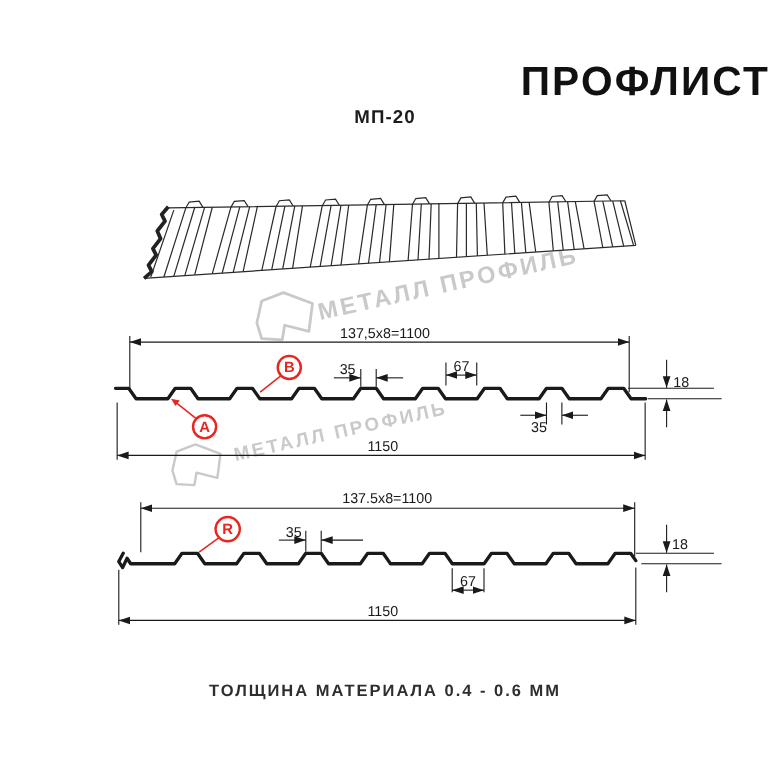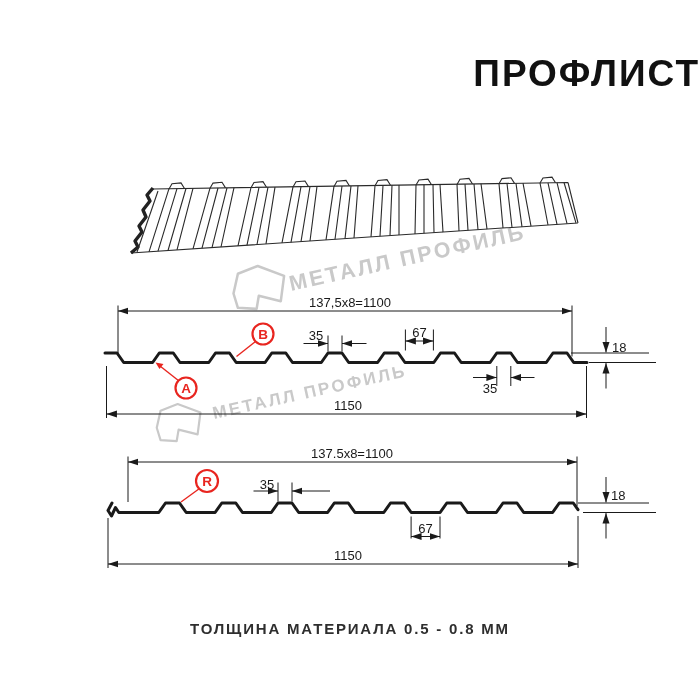--- a/index.html
+++ b/index.html
@@ -20,20 +20,21 @@
   .rtx{font-family:"Liberation Sans",sans-serif;font-size:13.5px;font-weight:bold;fill:#e8251f;}
   .wm{font-family:"Liberation Sans",sans-serif;font-weight:bold;fill:#c9c9c9;letter-spacing:2.5px;}
   .wmlogo{stroke:#c9c9c9;stroke-width:2.3;fill:none;stroke-linejoin:round;}
 </style>
 </head>
 <body>
 
 <div class="stage">
 
   <div class="title">ПРОФЛИСТ</div>
+  <div class="subtitle">МП-20</div>
 
   <svg width="700" height="700" viewBox="0 0 700 700">
     <defs>
       <marker id="mE" viewBox="0 0 10 8" refX="9.5" refY="4" markerWidth="11" markerHeight="8.8" orient="auto-start-reverse">
         <path d="M0,0.8 L9.5,4 L0,7.2 Z" fill="#1a1a1a"></path>
       </marker>
     </defs>
 
     <g>
       <g transform="translate(228,266) scale(1.1)">
@@ -173,14 +174,14 @@
       </g>
 
       <g>
         <line class="red" x1="199.5" y1="488.5" x2="181" y2="502" stroke-width="1.4"></line>
         <circle class="red" cx="207" cy="481" r="11" stroke-width="2.2"></circle>
         <text class="rtx" x="207" y="485.8" text-anchor="middle">R</text>
       </g>
     </g>
   </svg>
 
-  <div class="footer">ТОЛЩИНА МАТЕРИАЛА 0.5 - 0.8 ММ</div>
+  <div class="footer">ТОЛЩИНА МАТЕРИАЛА 0.4 - 0.6 ММ</div>
 </div>
 
 </body></html>

